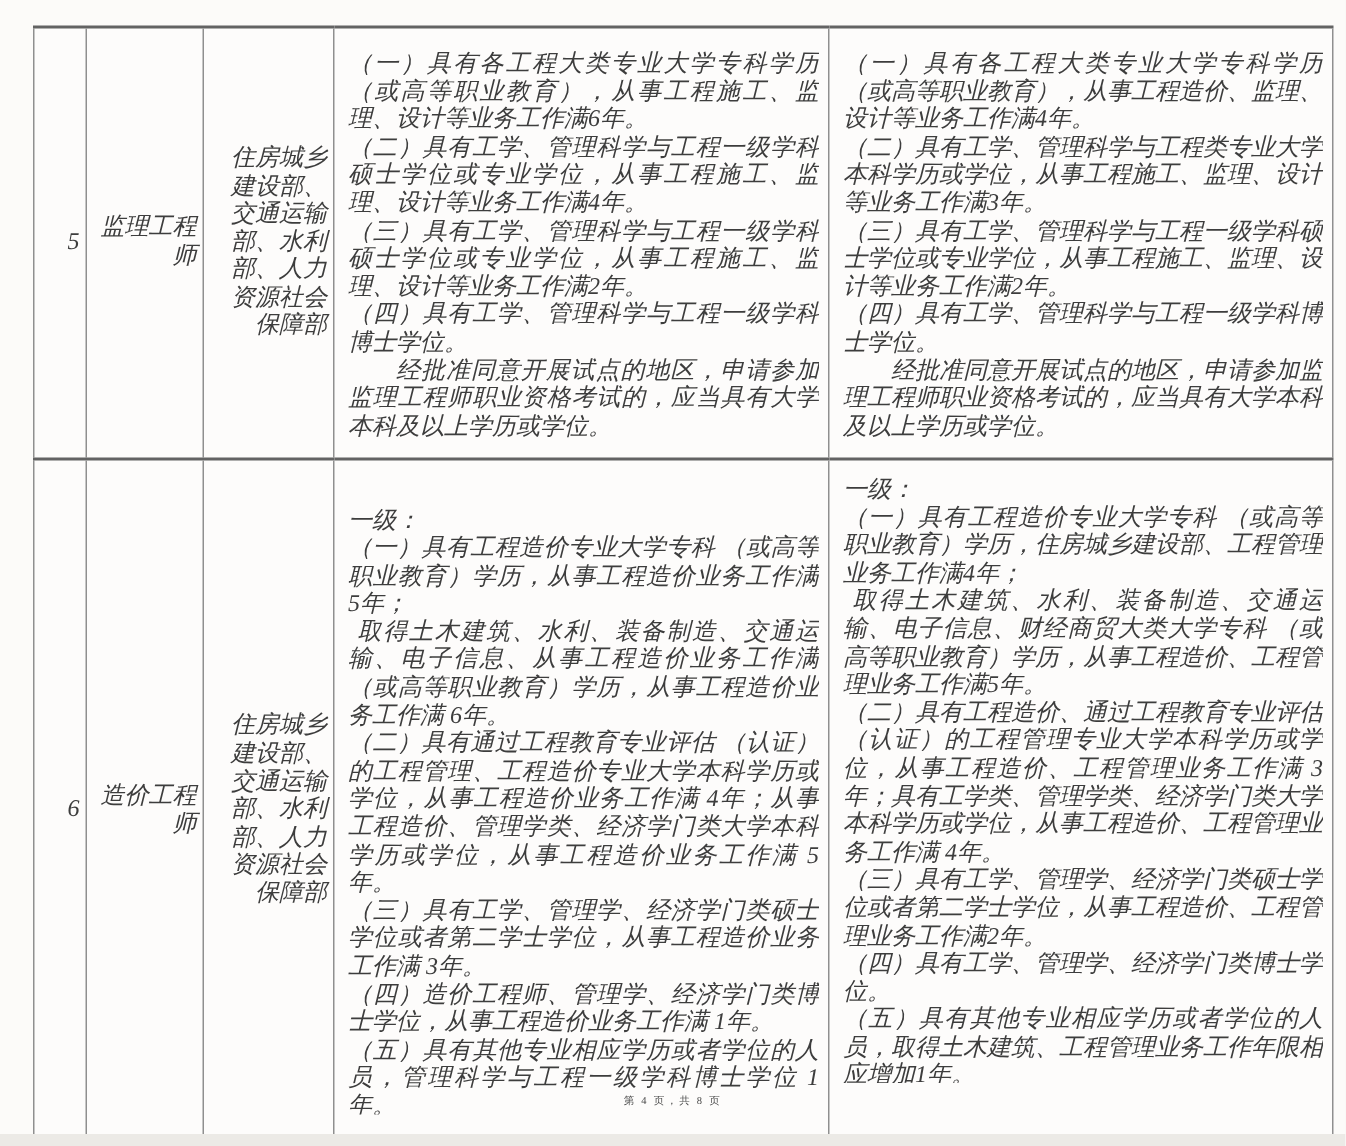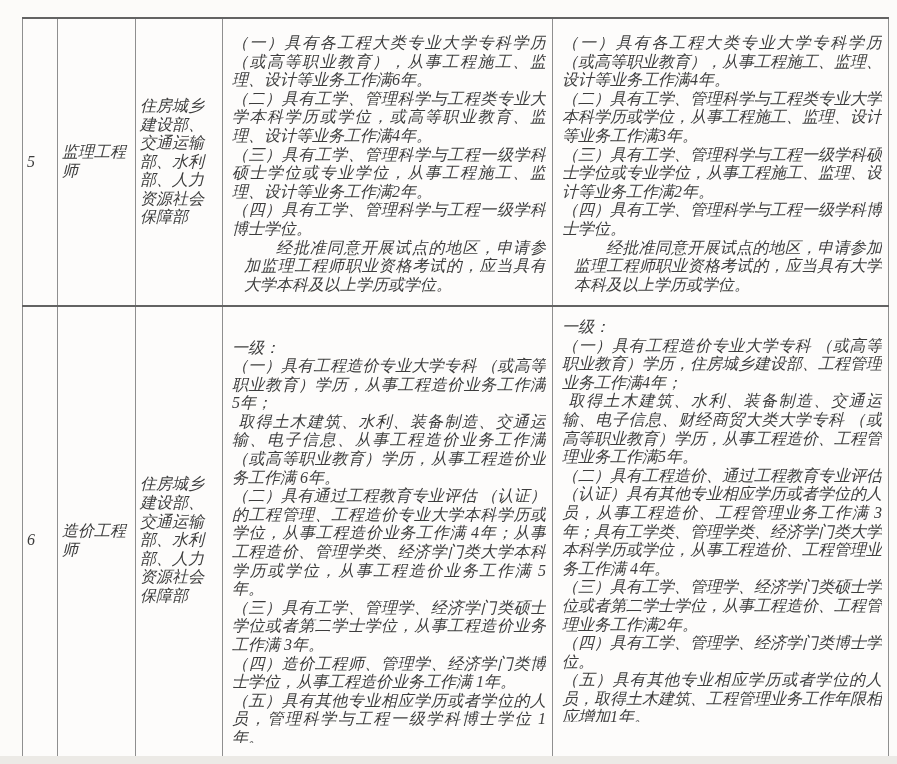--- a/index.html
+++ b/index.html
@@ -27,35 +27,35 @@
   col.c4{width:330px;}col.c5{width:336px;}
   td{
     border:1px solid #8f8f8f;
     font-size:16px;line-height:18.6px;
     box-sizing:border-box;
     font-style:italic;
   }
   tr.r5 td{height:288px;border-top:2px solid #636363;}
   tr.r6 td{height:469px;border-top:2px solid #636363;border-bottom:2px solid #636363;}
   td.cc{
-    text-align:left;vertical-align:middle;padding:0 4px;
+    text-align:right;vertical-align:middle;padding:0 4px;
   }
   td.req{
     vertical-align:top;text-align:justify;
     padding:15px 6px 4px 9px;
   }
   tr.r6 td.req-mid{
     vertical-align:middle;padding-top:0;padding-bottom:0;
   }
   tr.r6 td.req-top{padding-top:11px;}
   .req-box{overflow:hidden;}
   tr.r5 .req-box{max-height:266px;}
   tr.r6 .req-box{max-height:404px;}
   td p{margin:0;}
-  p.ind2{text-indent:2em;margin-left:12px;}
+  p.ind2{text-indent:2em;}
   p.ind1{text-indent:0.4em;}
   .footer{
     position:absolute;left:0;width:897px;top:729px;
     text-align:center;
     font-size:7px;letter-spacing:1.5px;color:#4a4a4a;
   }
 </style>
 </head>
 <body>
 
@@ -76,29 +76,29 @@
         </td>
         <td class="cc">
           <span>监理工程师</span>
         </td>
         <td class="cc">
           <span>住房城乡建设部、交通运输部、水利部、人力资源社会保障部</span>
         </td>
         <td class="req">
           <div class="req-box">
             <p>（一）具有各工程大类专业大学专科学历 （或高等职业教育），从事工程施工、监理、设计等业务工作满6年。</p>
-            <p>（二）具有工学、管理科学与工程类专业大学本科学历或学位，或高等职业教育、监理、设计等业务工作满4年。</p>
+            <p>（二）具有工学、管理科学与工程一级学科硕士学位或专业学位，从事工程施工、监理、设计等业务工作满4年。</p>
             <p>（三）具有工学、管理科学与工程一级学科硕士学位或专业学位，从事工程施工、监理、设计等业务工作满2年。</p>
             <p>（四）具有工学、管理科学与工程一级学科博士学位。</p>
             <p class="ind2">经批准同意开展试点的地区，申请参加监理工程师职业资格考试的，应当具有大学本科及以上学历或学位。</p>
           </div>
         </td>
         <td class="req">
           <div class="req-box">
-            <p>（一）具有各工程大类专业大学专科学历 （或高等职业教育），从事工程施工、监理、设计等业务工作满4年。</p>
+            <p>（一）具有各工程大类专业大学专科学历 （或高等职业教育），从事工程造价、监理、设计等业务工作满4年。</p>
             <p>（二）具有工学、管理科学与工程类专业大学本科学历或学位，从事工程施工、监理、设计等业务工作满3年。</p>
             <p>（三）具有工学、管理科学与工程一级学科硕士学位或专业学位，从事工程施工、监理、设计等业务工作满2年。</p>
             <p>（四）具有工学、管理科学与工程一级学科博士学位。</p>
             <p class="ind2">经批准同意开展试点的地区，申请参加监理工程师职业资格考试的，应当具有大学本科及以上学历或学位。</p>
           </div>
         </td>
       </tr>
 
       <tr class="r6">
         <td class="cc">
@@ -119,25 +119,26 @@
             <p>（三）具有工学、管理学、经济学门类硕士学位或者第二学士学位，从事工程造价业务工作满 3年。</p>
             <p>（四）造价工程师、管理学、经济学门类博士学位，从事工程造价业务工作满 1年。</p>
             <p>（五）具有其他专业相应学历或者学位的人员，管理科学与工程一级学科博士学位 1年。</p>
           </div>
         </td>
         <td class="req req-top">
           <div class="req-box">
             <p>一级：</p>
             <p>（一）具有工程造价专业大学专科 （或高等职业教育）学历，住房城乡建设部、工程管理业务工作满4年；</p>
             <p class="ind1">取得土木建筑、水利、装备制造、交通运输、电子信息、财经商贸大类大学专科 （或高等职业教育）学历，从事工程造价、工程管理业务工作满5年。</p>
-            <p>（二）具有工程造价、通过工程教育专业评估（认证）具有其他专业相应学历或者学位的人员，从事工程造价、工程管理业务工作满 3年；具有工学类、管理学类、经济学门类大学本科学历或学位，从事工程造价、工程管理业务工作满 4年。</p>
+            <p>（二）具有工程造价、通过工程教育专业评估（认证）的工程管理专业大学本科学历或学位，从事工程造价、工程管理业务工作满 3年；具有工学类、管理学类、经济学门类大学本科学历或学位，从事工程造价、工程管理业务工作满 4年。</p>
             <p>（三）具有工学、管理学、经济学门类硕士学位或者第二学士学位，从事工程造价、工程管理业务工作满2年。</p>
             <p>（四）具有工学、管理学、经济学门类博士学位。</p>
             <p>（五）具有其他专业相应学历或者学位的人员，取得土木建筑、工程管理业务工作年限相应增加1年。</p>
           </div>
         </td>
       </tr>
     </tbody>
   </table>
 
+  <div class="footer">第 4 页，共 8 页</div>
 
   <div class="scan-edge"></div>
 </div>
 
 </body></html>

